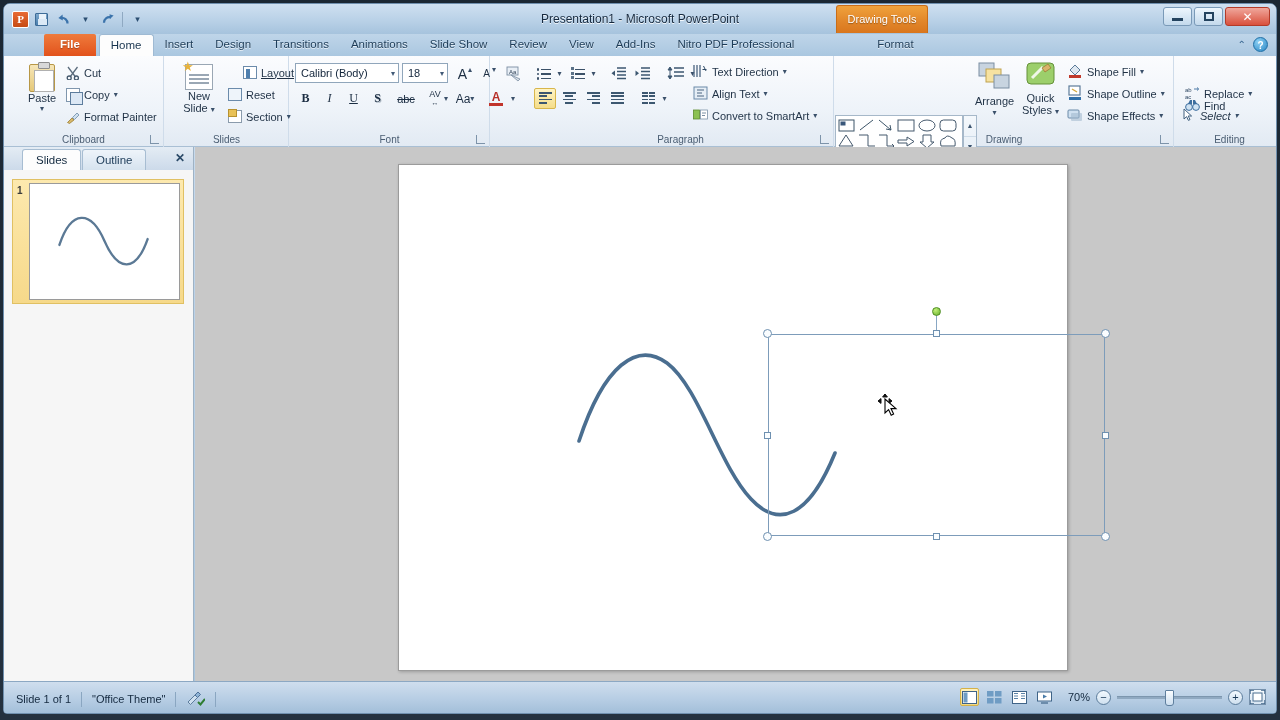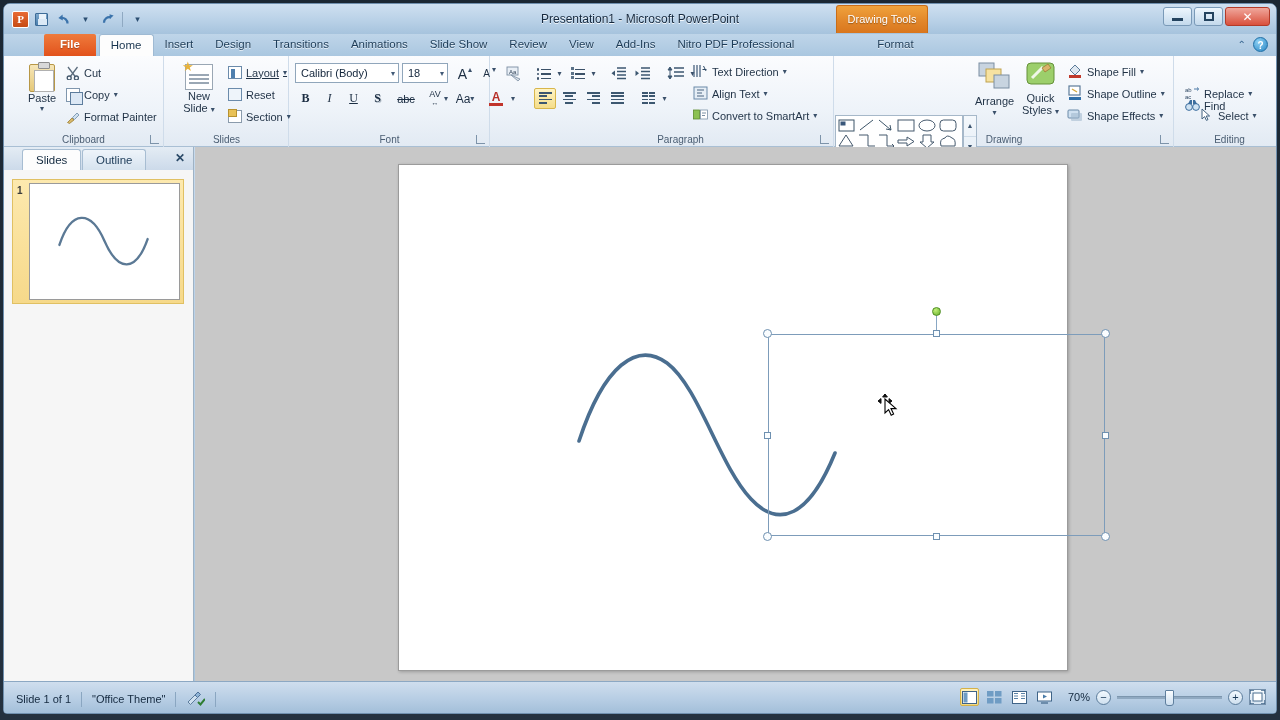--- a/index.html
+++ b/index.html
@@ -358,21 +358,21 @@
       <div class="glabel">Clipboard</div>
       <div class="dlauncher"></div>
     </div>
 
     <div class="group" style="left:161px;width:124px;">
       <div class="bigbtn" style="left:8px;top:8px;width:52px;">
         <span class="ico ico-newslide"></span>
         <span class="cap">New</span>
         <span class="cap"><span>Slide</span> <span class="dd">▾</span></span>
       </div>
-      <div class="smallitem" style="left:63px;top:7px;text-decoration:underline;">
+      <div class="smallitem" style="left:78px;top:7px;text-decoration:underline;">
         <span class="ico ico-layout"></span>
         <span class="cap">Layout</span>
         <span class="dd">▾</span>
       </div>
       <div class="smallitem" style="left:63px;top:29px;">
         <span class="ico ico-reset"></span>
         <span class="cap">Reset</span>
       </div>
       <div class="smallitem" style="left:63px;top:51px;">
         <span class="ico ico-section"></span>
@@ -686,21 +686,21 @@
         <span class="ico">
           <svg width="15" height="14" viewBox="0 0 15 14">
                 <text x="0" y="6" font-size="6" fill="#2f4864" font-family="Liberation Sans">ab</text>
                 <text x="0" y="13" font-size="6" fill="#2f4864" font-family="Liberation Sans">ac</text>
                 <path d="M9 3 h4 M12 1.5 L13.8 3 L12 4.5" stroke="#3d6e9e" fill="none" stroke-width=".9"></path>
               </svg>
         </span>
         <span class="cap">Replace</span>
         <span class="dd">▾</span>
       </div>
-      <div class="smallitem" style="left:24px;top:50px;">
+      <div class="smallitem" style="left:6px;top:50px;font-style:italic;">
         <span class="ico">
           <svg width="15" height="14" viewBox="0 0 15 14">
                 <path d="M3 1 L3 11 L5.6 8.6 L7.4 12.4 L9 11.6 L7.2 8 L10.6 8 Z" fill="#fff" stroke="#41617f" stroke-width="1"></path>
               </svg>
         </span>
         <span class="cap">Select</span>
         <span class="dd">▾</span>
       </div>
       <div class="glabel">Editing</div>
     </div>

